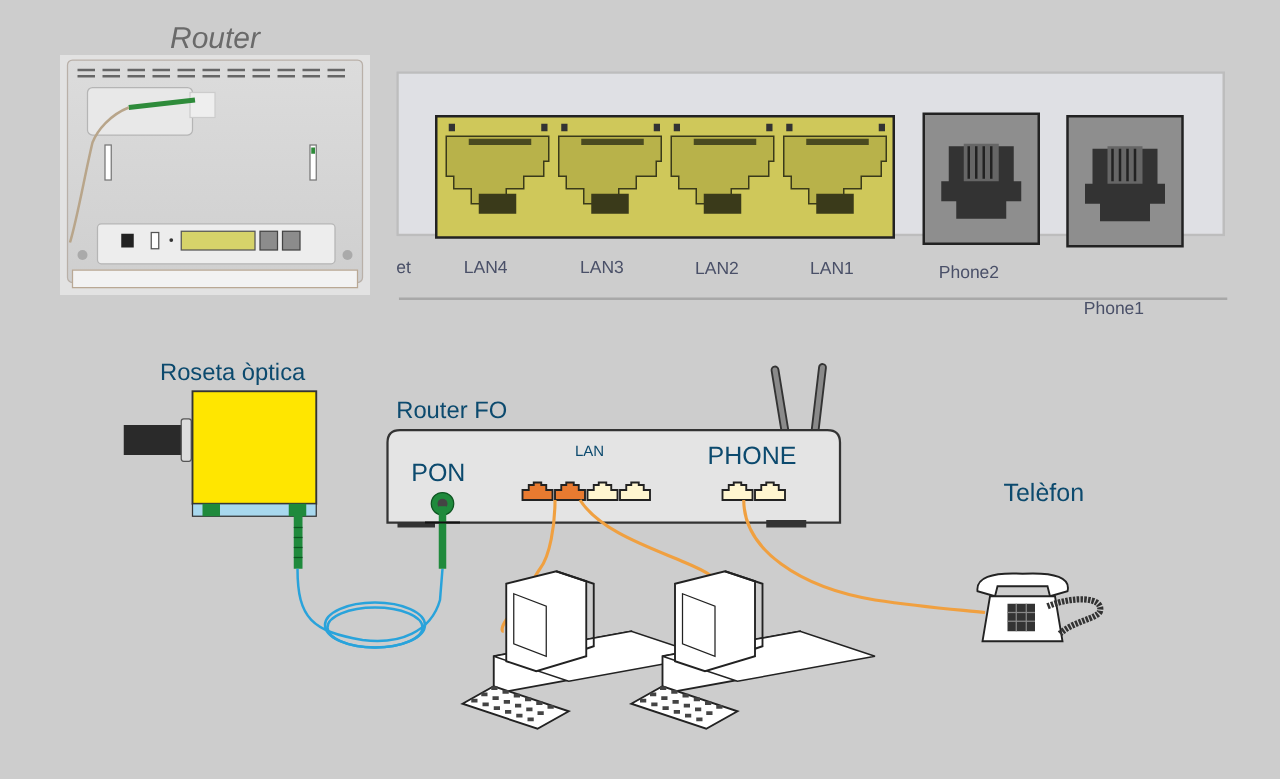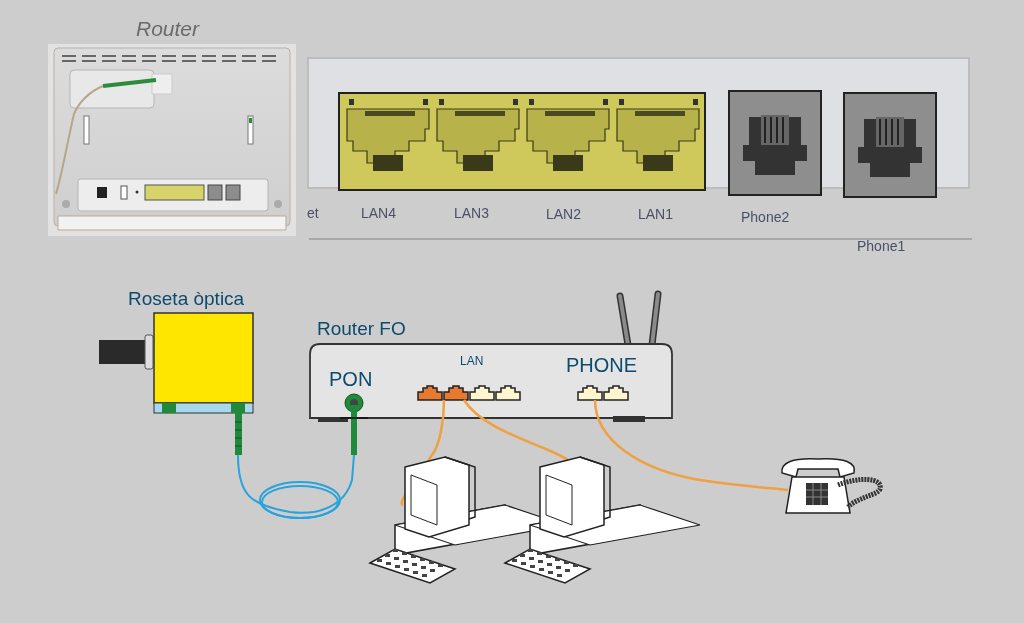--- a/index.html
+++ b/index.html
@@ -1,22 +1,22 @@
 <!DOCTYPE html>
 <html><head>
 <meta charset="utf-8">
 <style>
   html, body { margin:0; padding:0; }
   body { width:1024px; height:623px; background:#cdcdcd; position:relative; overflow:hidden;
          font-family:"Liberation Sans", sans-serif; }
   .abs { position:absolute; }
   .lbl { color:#0c4a6e; font-family:"Liberation Sans", sans-serif; }
-  #photo-title { left:136px; top:17px; font-size:21px; font-style:italic; color:#6a6a6a; }
+  #photo-title { left:136px; top:17px; font-size:24px; font-style:italic; color:#6a6a6a; }
   #photo-router { left:48px; top:44px; width:248px; height:192px; }
-  #photo-ports { left:307px; top:57px; width:663px; height:132px; }
+  #photo-ports { left:317px; top:57px; width:663px; height:132px; }
   .port-label { font-size:14px; color:#4a5068; }
   #roseta-label { left:128px; top:288px; font-size:19px; }
   #router-fo-label { left:317px; top:318px; font-size:19px; }
   #pon-label { left:329px; top:368px; font-size:20px; }
   #lan-label { left:460px; top:354px; font-size:12px; }
   #phone-label { left:566px; top:354px; font-size:20px; }
   #tel-label { left:770px; top:382px; font-size:20px; text-align:center; line-height:26px; width:130px; }
 </style>
 </head>
 <body>
@@ -275,13 +275,14 @@
     <path d="M60 30 C80 22 105 22 102 34 C100 40 80 42 70 52" stroke="#333" stroke-width="5" fill="none" stroke-dasharray="2 1"></path>
   </g>
 </svg>
 
 <div class="abs lbl" id="roseta-label">Roseta òptica</div>
 <div class="abs lbl" id="router-fo-label">Router FO</div>
 <div class="abs lbl" id="pon-label">PON</div>
 <div class="abs lbl" id="lan-label">LAN</div>
 <div class="abs lbl" id="phone-label">PHONE</div>
 <div class="abs lbl" id="tel-label">
+  <div>Telèfon</div>
 </div>
 
 </body></html>

